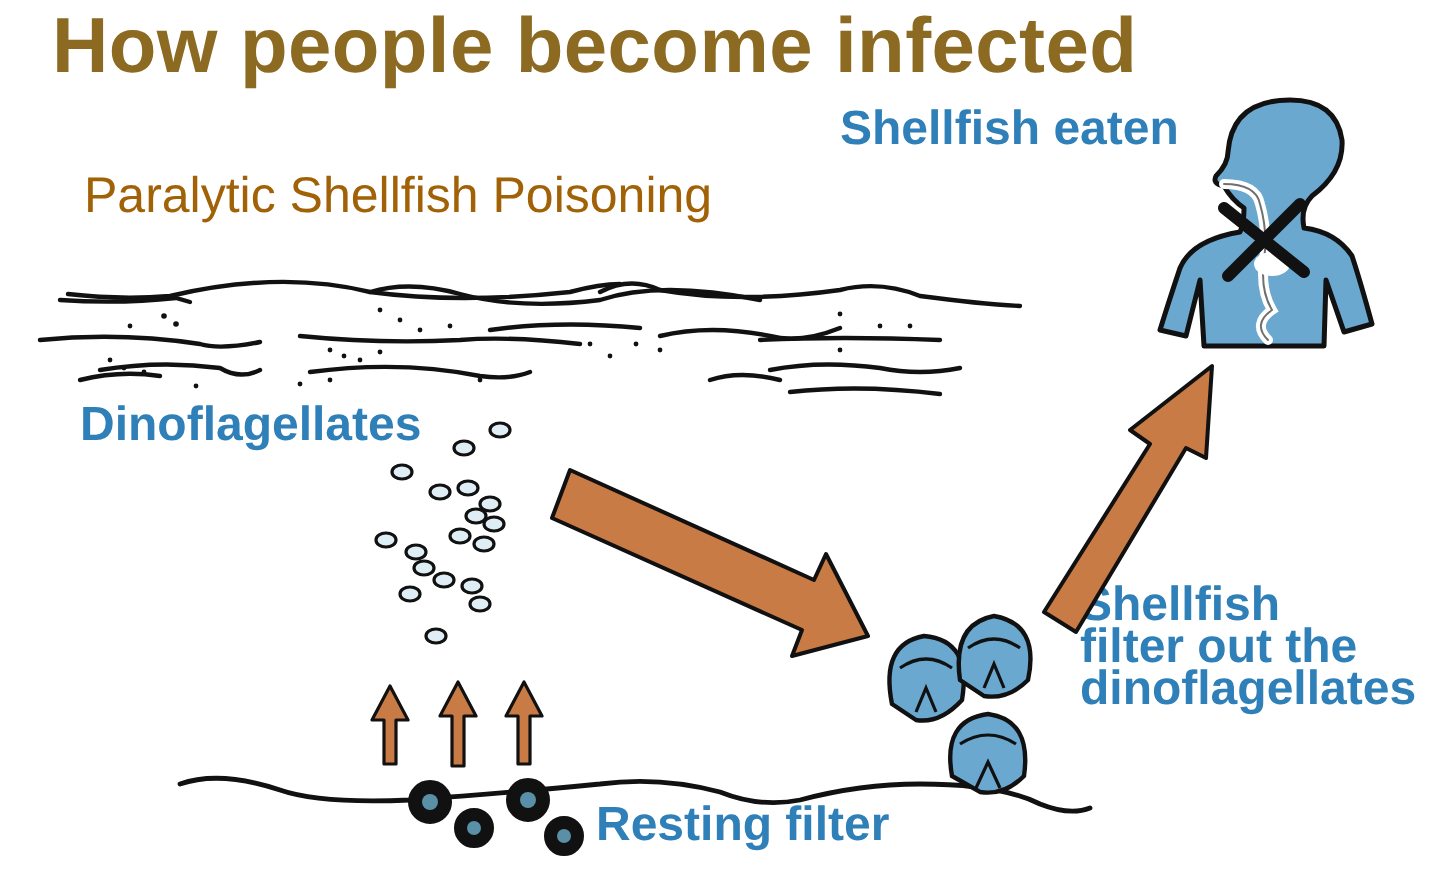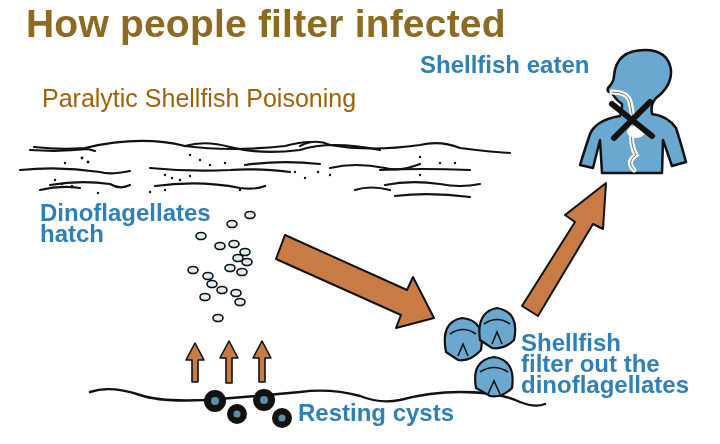--- a/index.html
+++ b/index.html
@@ -2,46 +2,45 @@
 <html><head>
 <meta charset="utf-8">
 <style>
   html, body { margin: 0; padding: 0; background: #ffffff; }
   body { width: 720px; height: 444px; position: relative; overflow: hidden; font-family: "Liberation Sans", sans-serif; }
   .title { position: absolute; left: 26px; top: 2px; font-family: "Liberation Sans", sans-serif; font-weight: bold; font-size: 39px; color: #8c6a22; letter-spacing: 0.2px; white-space: nowrap; }
   .subtitle { position: absolute; left: 42px; top: 84px; font-size: 25px; color: #a16207; white-space: nowrap; }
   .label { position: absolute; font-weight: bold; color: #2f7fb8; font-size: 24px; line-height: 21px; white-space: nowrap; }
   .lbl-eaten { left: 420px; top: 54px; }
   .lbl-hatch { left: 40px; top: 202px; }
-  .lbl-filter { left: 521px; top: 292px; margin-top: 40px; }
+  .lbl-filter { left: 540px; top: 292px; }
   .lbl-cysts { left: 298px; top: 402px; }
   svg.art { position: absolute; left: 0; top: 0; }
 </style>
 </head>
 <body>
 
-<div class="title">How people filter infected</div>
+<div class="title">How people become infected</div>
 <div class="subtitle">Paralytic Shellfish Poisoning</div>
 
 <div class="label lbl-eaten">
   <div>Shellfish eaten</div>
 </div>
 
 <div class="label lbl-hatch">
   <div>Dinoflagellates</div>
-  <div>hatch</div>
 </div>
 
 <div class="label lbl-filter">
   <div>Shellfish</div>
   <div>filter out the</div>
   <div>dinoflagellates</div>
 </div>
 
-<div class="label lbl-cysts">Resting cysts</div>
+<div class="label lbl-cysts">Resting filter</div>
 
 <svg class="art" width="720" height="444" viewBox="0 0 720 444">
 
   <g fill="none" stroke="#111" stroke-width="2.2" stroke-linecap="round">
     <path d="M34 147 Q60 150 85 148 Q140 135 185 146 Q230 152 285 146 Q300 142 310 142"></path>
     <path d="M30 150 Q60 152 88 149 L95 151"></path>
     <path d="M185 146 Q205 140 230 147 Q260 155 300 150 Q330 140 380 150"></path>
     <path d="M300 146 Q315 138 330 145 Q370 152 420 145 Q440 140 460 148 Q490 152 510 153"></path>
     <path d="M20 170 Q60 166 100 172 Q110 175 130 171"></path>
     <path d="M150 168 Q190 172 230 170 Q255 168 290 172"></path>

